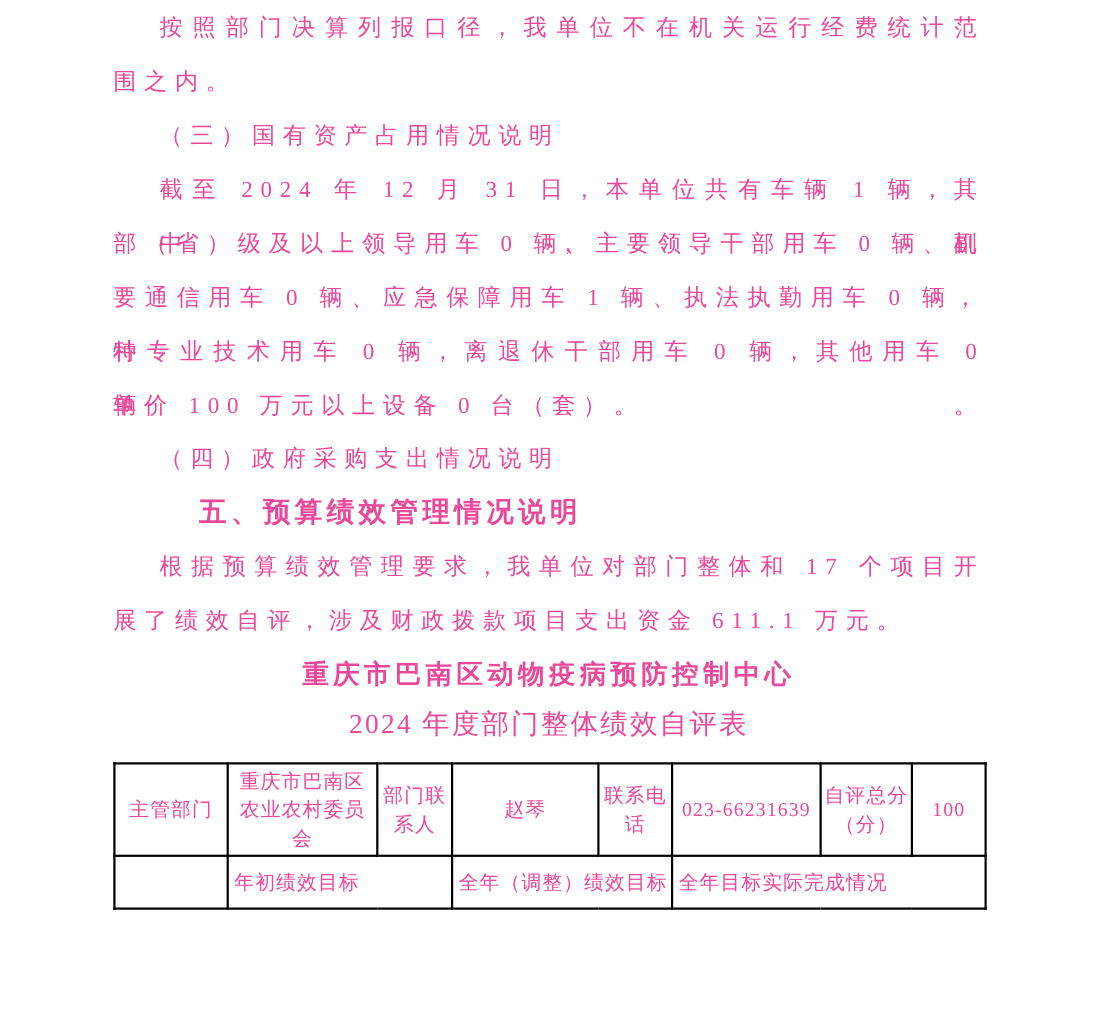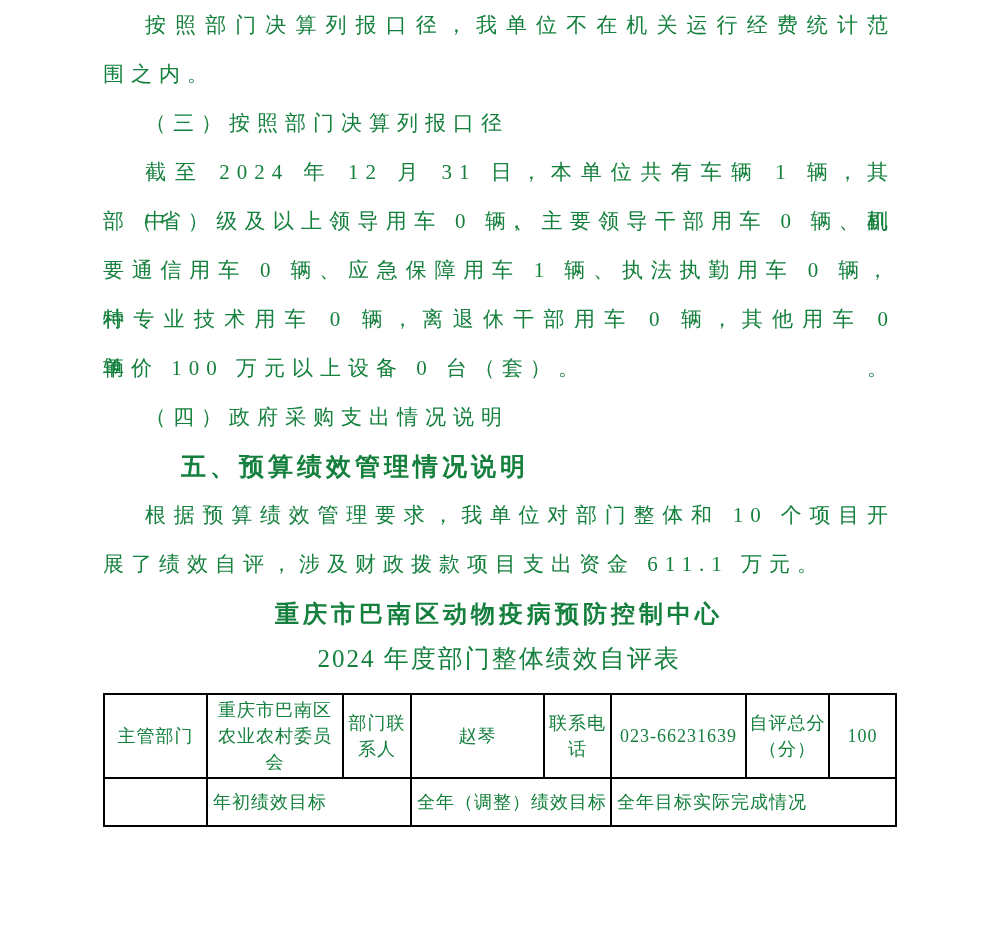--- a/index.html
+++ b/index.html
@@ -3,21 +3,21 @@
 <meta charset="utf-8">
 <style>
   * { margin:0; padding:0; box-sizing:border-box; }
   html,body { background:#ffffff; }
   .page {
     position:relative;
     width:1000px; height:927px;
     background:#ffffff;
     overflow:hidden;
     font-family:"Liberation Serif", serif;
-    color:#15803d;
+    color:#ec4899;
   }
   .content { margin-left:103px; width:792px; padding-top:1px; }
 
   .line {
     height:49px; line-height:49px;
     font-size:21px; letter-spacing:7px;
     white-space:nowrap;
   }
   .jfull {
     white-space:normal;
@@ -64,29 +64,29 @@
   tr.r2 td.lft { text-align:left; padding-left:5px; }
 </style>
 </head>
 <body>
 
 <div class="page">
   <div class="content">
 
     <div class="line ind jfull">按照部门决算列报口径，我单位不在机关运行经费统计范</div>
     <div class="line">围之内。</div>
-    <div class="line ind">（三）按照部门决算列报口径</div>
+    <div class="line ind">（三）国有资产占用情况说明</div>
     <div class="line ind jfull">截至 2024 年 12 月 31 日，本单位共有车辆 1 辆，其中，副</div>
     <div class="line jfull">部（省）级及以上领导用车 0 辆、主要领导干部用车 0 辆、机</div>
     <div class="line jfull">要通信用车 0 辆、应急保障用车 1 辆、执法执勤用车 0 辆，特</div>
     <div class="line jfull">种专业技术用车 0 辆，离退休干部用车 0 辆，其他用车 0 辆。</div>
     <div class="line">单价 100 万元以上设备 0 台（套）。</div>
     <div class="line ind">（四）政府采购支出情况说明</div>
     <div class="line heading">五、预算绩效管理情况说明</div>
-    <div class="line ind jfull">根据预算绩效管理要求，我单位对部门整体和 10 个项目开</div>
+    <div class="line ind jfull">根据预算绩效管理要求，我单位对部门整体和 17 个项目开</div>
     <div class="line">展了绩效自评，涉及财政拨款项目支出资金 611.1 万元。</div>
 
     <div class="title-main">重庆市巴南区动物疫病预防控制中心</div>
     <div class="title-sub">2024 年度部门整体绩效自评表</div>
 
     <table class="selfeval">
       <colgroup>
         <col style="width:103px">
         <col style="width:136px">
         <col style="width:68px">

